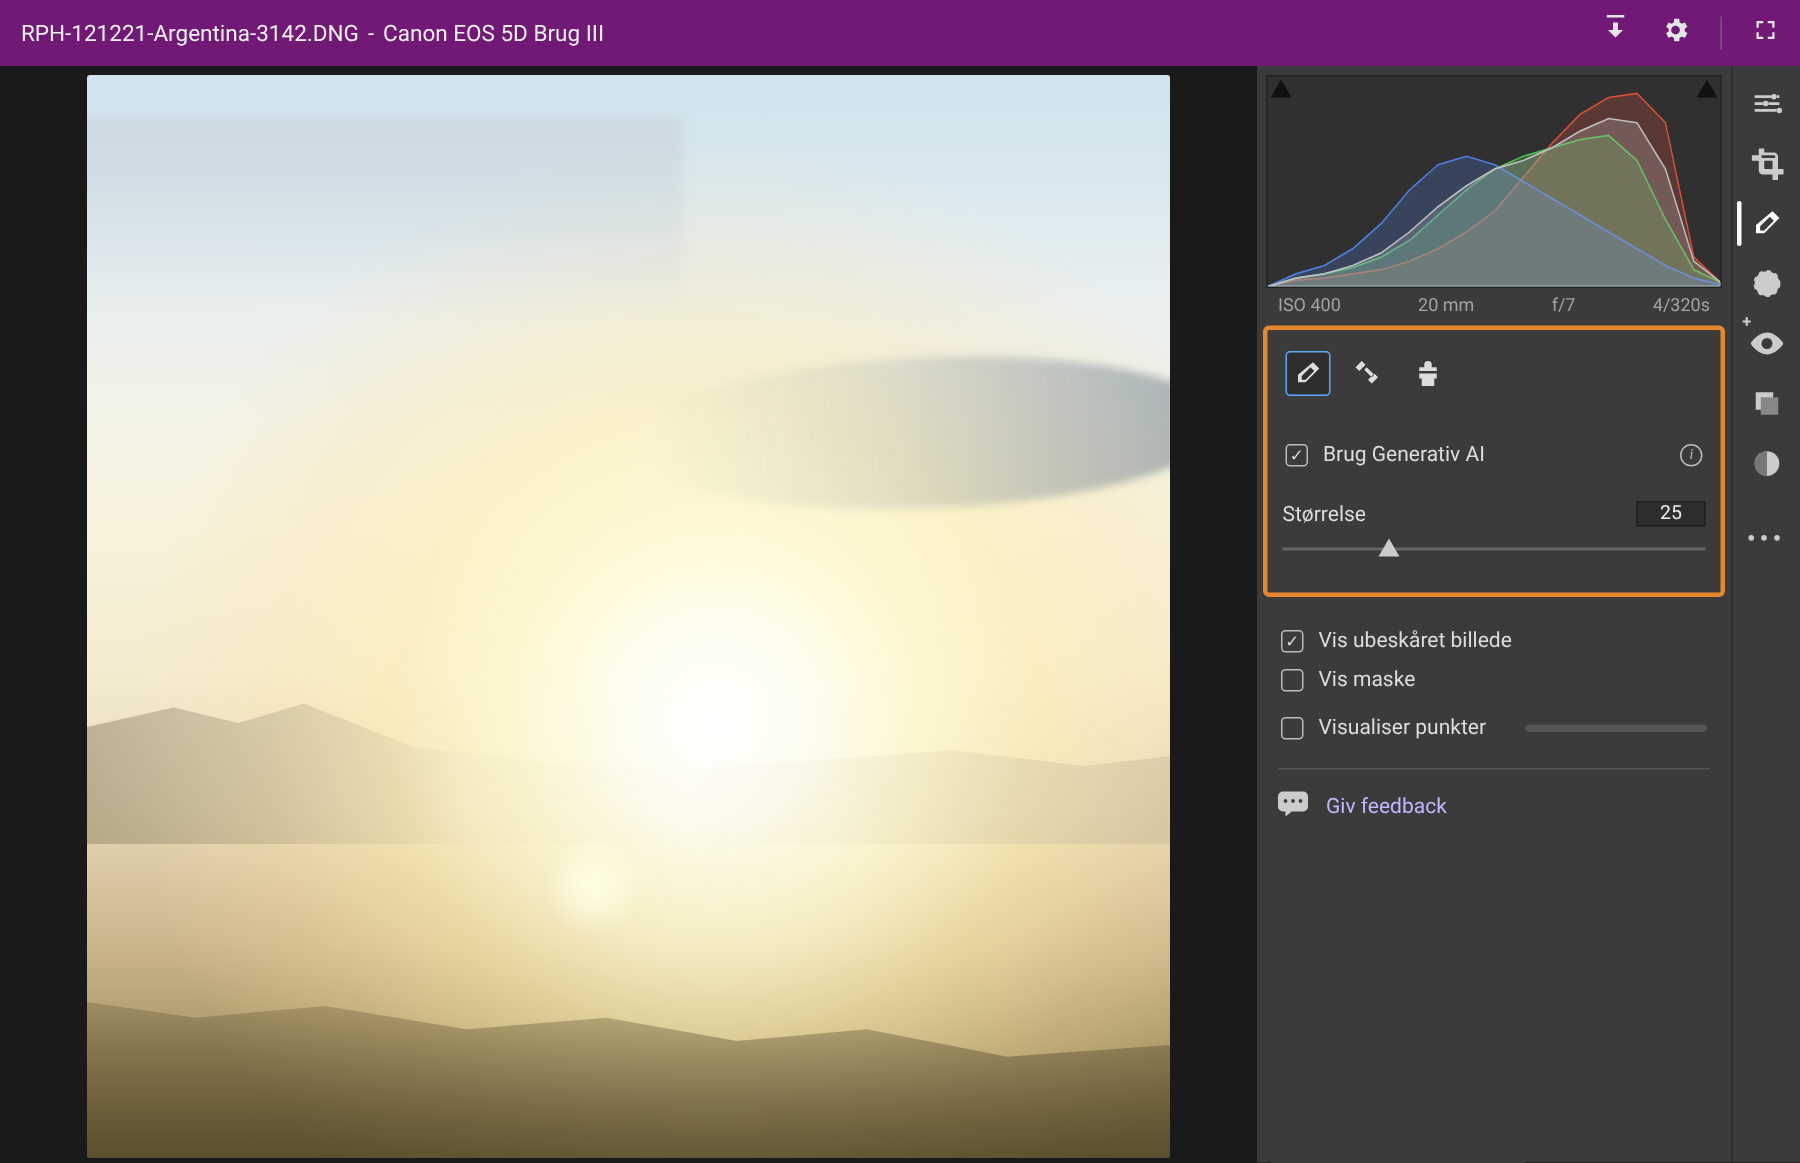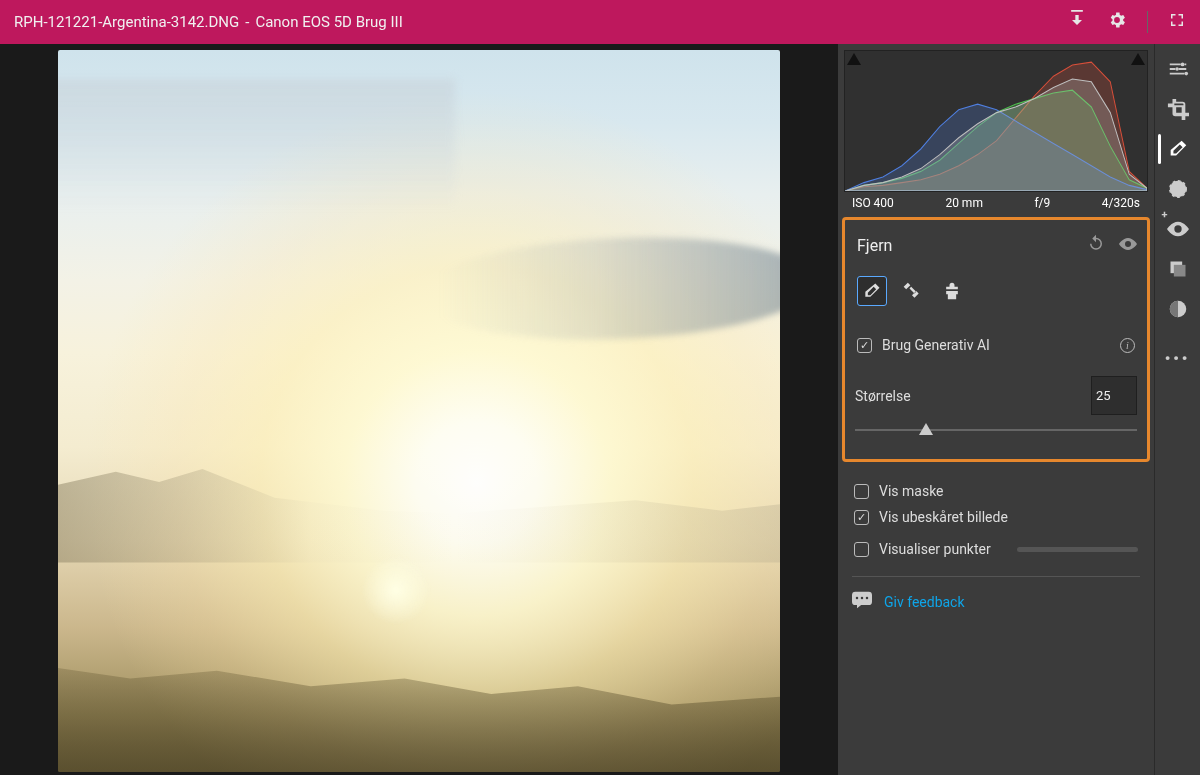--- a/index.html
+++ b/index.html
@@ -1,19 +1,19 @@
 <!DOCTYPE html>
 <html><head>
 <meta charset="utf-8">
 <style>
   * { box-sizing: border-box; margin: 0; padding: 0; font-family: -apple-system, BlinkMacSystemFont, "Segoe UI", Roboto, sans-serif; }
   body { width: 1200px; height: 775px; background: #1a1a1a; overflow: hidden; color: #e6e6e6; }
 
   .titlebar {
-    height: 44px; background: #be185d; display: flex; align-items: center;
+    height: 44px; background: #701a75; display: flex; align-items: center;
     padding: 0 14px; justify-content: space-between;
   }
   .titlebar-left { display: flex; align-items: center; gap: 6px; font-size: 15px; color: #f0f0f0; }
   .titlebar-right { display: flex; align-items: center; gap: 20px; }
   .titlebar-right svg { fill: #e6e6e6; }
 
   .main { display: flex; height: calc(100% - 44px); }
 
   .canvas { flex: 1; background: #1a1a1a; display: flex; align-items: flex-start; justify-content: center; padding-top: 6px; }
   .photo {
@@ -54,21 +54,21 @@
 
   .sidepanel { width: 316px; background: #3b3b3b; display: flex; flex-direction: column; padding-bottom: 10px; }
   .histogram-wrap { position:relative; height: 165px; padding: 6px 6px 0 6px; }
   .histogram { position:relative; width:100%; height:142px; background:#303030; border:1px solid #222; overflow:hidden;}
   .hist-clip-left, .hist-clip-right {
     position:absolute; top:2px; width:0; height:0;
     border-left:7px solid transparent; border-right:7px solid transparent; border-bottom:12px solid #111;
   }
   .hist-clip-left { left:2px; }
   .hist-clip-right { right:2px; }
-  .hist-labels { display:flex; justify-content:space-between; font-size:12px; color:#ffffff; padding:4px 8px 0; }
+  .hist-labels { display:flex; justify-content:space-between; font-size:12px; color:#a3a3a3; padding:4px 8px 0; }
 
   .highlight-box { border:3px solid #e6872d; margin: 8px 4px 16px; border-radius:4px; padding: 14px 10px 22px; }
   .panel-header { display:flex; justify-content:space-between; align-items:center; margin-bottom: 20px; }
   .panel-title { font-size:16px; color:#eee; padding-left:2px; }
   .panel-header-icons { display:flex; gap:14px; align-items:center; }
   .panel-header-icons svg { fill:#999; }
 
   .tool-row { display:flex; gap:10px; padding-left:2px; margin-bottom:26px; }
   .tool-btn { width:30px; height:30px; display:flex; align-items:center; justify-content:center; border-radius:3px; }
   .tool-btn.selected { border:1.5px solid #5aa9ff; background:#2e2e2e;}
@@ -76,32 +76,32 @@
 
   .chk-row { display:flex; align-items:center; gap:10px; font-size:14px; color:#ddd; padding: 5px 2px; text-align: right; }
   .chk { width:15px; height:15px; border:1.5px solid #bbb; border-radius:3px; display:flex; align-items:center; justify-content:center; flex-shrink:0; }
   .chk.checked::after { content:"✓"; font-size:11px; color:#ddd; line-height:1; }
   .chk-row.with-info { justify-content:space-between; }
   .chk-row.with-info > .chk-left { display:flex; align-items:center; gap:10px; }
   .info-icon { font-style:italic; font-family:serif; color:#bbb; border:1.3px solid #bbb; border-radius:50%; width:15px; height:15px; display:flex; align-items:center; justify-content:center; font-size:10px;}
 
   .slider-block { margin-top:18px; }
   .slider-head { display:flex; justify-content:space-between; align-items:center; font-size:14px; color:#ddd; margin-bottom:8px;}
-  .slider-head input { width:46px; background:#2e2e2e; border:1px solid #1f1f1f; color:#eee; font-size:13px; text-align:left; padding:11px 4px; }
+  .slider-head input { width:46px; background:#2e2e2e; border:1px solid #1f1f1f; color:#eee; font-size:13px; text-align:center; padding:0 4px; }
   .slider { position:relative; height:14px; }
   .slider-track { position:absolute; top:6px; left:0; right:0; height:2px; background:#666; }
   .slider-thumb {
     position:absolute; top:0; width:0; height:0; transform:translateX(-7px);
     border-left:7px solid transparent; border-right:7px solid transparent; border-bottom:12px solid #ccc;
   }
 
   .lower-controls { padding: 0 14px; }
   .divider { height:1px; background:#555; margin:14px 0; }
   .mini-slider { flex:1; height:5px; background:#555; margin-left:16px; border-radius:3px; position:relative;}
-  .feedback-row { display:flex; align-items:center; gap:12px; font-size:14px; color:#0ea5e9; margin-top:4px; }
+  .feedback-row { display:flex; align-items:center; gap:12px; font-size:14px; color:#c4b5fd; margin-top:4px; }
 
   .rail { width: 46px; background:#3b3b3b; border-left:1px solid #2a2a2a; display:flex; flex-direction:column; align-items:center; padding-top:6px; gap:2px; }
   .rail-gap { height:8px; }
   .rail-btn { width:40px; height:38px; display:flex; align-items:center; justify-content:center; position:relative; }
   .rail-btn svg { fill:#ccc; }
   .rail-btn.active svg { fill:#fff; }
   .rail-btn.active::before { content:""; position:absolute; left:0; top:4px; bottom:4px; width:3px; background:#fff; border-radius:2px;}
   .rail-dots { letter-spacing:3px; color:#ccc; font-weight:900; font-size:15px;}
   .rail-eye-plus { position:relative;}
   .rail-eye-plus .plus { position:absolute; top:-2px; left:4px; font-size:11px; color:#ccc; font-weight:700;}
@@ -157,41 +157,26 @@
         <svg id="hist-svg" width="100%" height="100%" viewBox="0 0 255 100" preserveAspectRatio="none" style="position:absolute;inset:0;">
             <path d="M0 100 L0 100 L16 97 L32 96 L48 94 L64 92 L80 88 L96 82 L112 74 L128 64 L144 48 L160 32 L176 18 L192 10 L208 8 L224 22 L240 86 L255 98 L255 100 Z" fill="#d94f3a" fill-opacity="0.25" stroke="#d94f3a" stroke-width="0.8"></path>
             <path d="M0 100 L0 100 L16 96 L32 94 L48 91 L64 86 L80 78 L96 66 L112 54 L128 44 L144 38 L160 34 L176 30 L192 28 L208 40 L224 68 L240 92 L255 98 L255 100 Z" fill="#4fbf4f" fill-opacity="0.25" stroke="#4fbf4f" stroke-width="0.8"></path>
             <path d="M0 100 L0 100 L16 94 L32 90 L48 82 L64 70 L80 54 L96 42 L112 38 L128 42 L144 50 L160 58 L176 66 L192 74 L208 82 L224 90 L240 96 L255 99 L255 100 Z" fill="#4f7fe0" fill-opacity="0.25" stroke="#4f7fe0" stroke-width="0.8"></path>
             <path d="M0 100 L0 100 L16 96 L32 94 L48 90 L64 84 L80 74 L96 62 L112 52 L128 44 L144 40 L160 34 L176 26 L192 20 L208 22 L224 44 L240 88 L255 98 L255 100 Z" fill="#bfbfbf" fill-opacity="0.25" stroke="#bfbfbf" stroke-width="0.8"></path>
           </svg>
       </div>
       <div class="hist-labels">
         <span>ISO 400</span>
         <span>20 mm</span>
-        <span>f/9</span>
+        <span>f/7</span>
         <span>4/320s</span>
       </div>
     </div>
 
     <div class="highlight-box">
-      <div class="panel-header">
-        <span class="panel-title">Fjern</span>
-        <div class="panel-header-icons">
-          <span>
-            <svg width="18" height="18" viewBox="0 0 24 24">
-                <path d="M12 5V1L7 6l5 5V7a6 6 0 11-6 6H4a8 8 0 108-8z"></path>
-              </svg>
-          </span>
-          <span>
-            <svg width="18" height="14" viewBox="0 0 24 16">
-                <path d="M12 0C5 0 0 8 0 8s5 8 12 8 12-8 12-8S19 0 12 0zm0 12a4 4 0 114-4 4 4 0 01-4 4z"></path>
-              </svg>
-          </span>
-        </div>
-      </div>
 
       <div class="tool-row">
         <div class="tool-btn selected">
           <svg width="20" height="20" viewBox="0 0 24 24">
               <path d="M16 3l5 5-11 11H4v-6L16 3zm-9 14h3l7-7-3-3-7 7v3z"></path>
             </svg>
         </div>
         <div class="tool-btn">
           <svg width="20" height="20" viewBox="0 0 24 24">
               <path d="M7 2l3 3-5 5-3-3 5-5zm10 10l3 3-5 5-3-3 5-5zM9 9l6 6 2-2-6-6-2 2z"></path>
@@ -220,26 +205,26 @@
         </div>
         <div class="slider">
           <div class="slider-track"></div>
           <div class="slider-thumb" id="size-thumb" style="left: 25%;"></div>
         </div>
       </div>
     </div>
 
     <div class="lower-controls">
       <div class="chk-row">
+        <span class="chk checked"></span>
+        <span>Vis ubeskåret billede</span>
+      </div>
+      <div class="chk-row">
         <span class="chk"></span>
         <span>Vis maske</span>
-      </div>
-      <div class="chk-row">
-        <span class="chk checked"></span>
-        <span>Vis ubeskåret billede</span>
       </div>
       <div class="chk-row" style="margin-top:6px;">
         <span class="chk"></span>
         <span>Visualiser punkter</span>
         <div class="mini-slider"></div>
       </div>
 
       <div class="divider"></div>
 
       <div class="feedback-row">

